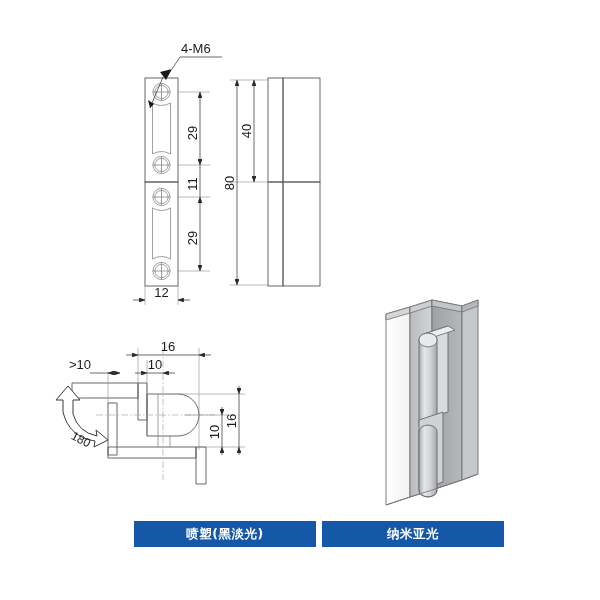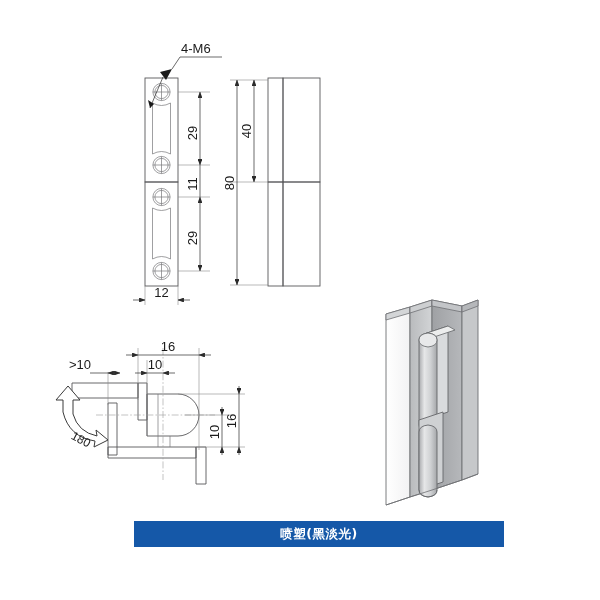--- a/index.html
+++ b/index.html
@@ -347,15 +347,16 @@
 
       <path d="M419 432 Q419 426 428 425 Q437 426 437 432 L437 490 Q437 496 428 497 Q419 496 419 490 Z" fill="url(#gradIsoPin)" stroke="#65676a" stroke-width="0.9"></path>
       <path d="M419 490 Q419 496 428 497 Q437 496 437 490" fill="none" stroke="#65676a" stroke-width="0.8"></path>
 
       <path d="M386 505 L410 497 L432 490 L462 480 L478 474" fill="none" stroke="#6e7073" stroke-width="0.8"></path>
     </g>
   </svg>
 
   <div class="finish-bar">
     <div class="finish-btn">喷塑(黑淡光)</div>
+    <div class="finish-btn">纳米亚光</div>
   </div>
 
 </div>
 
 </body></html>

